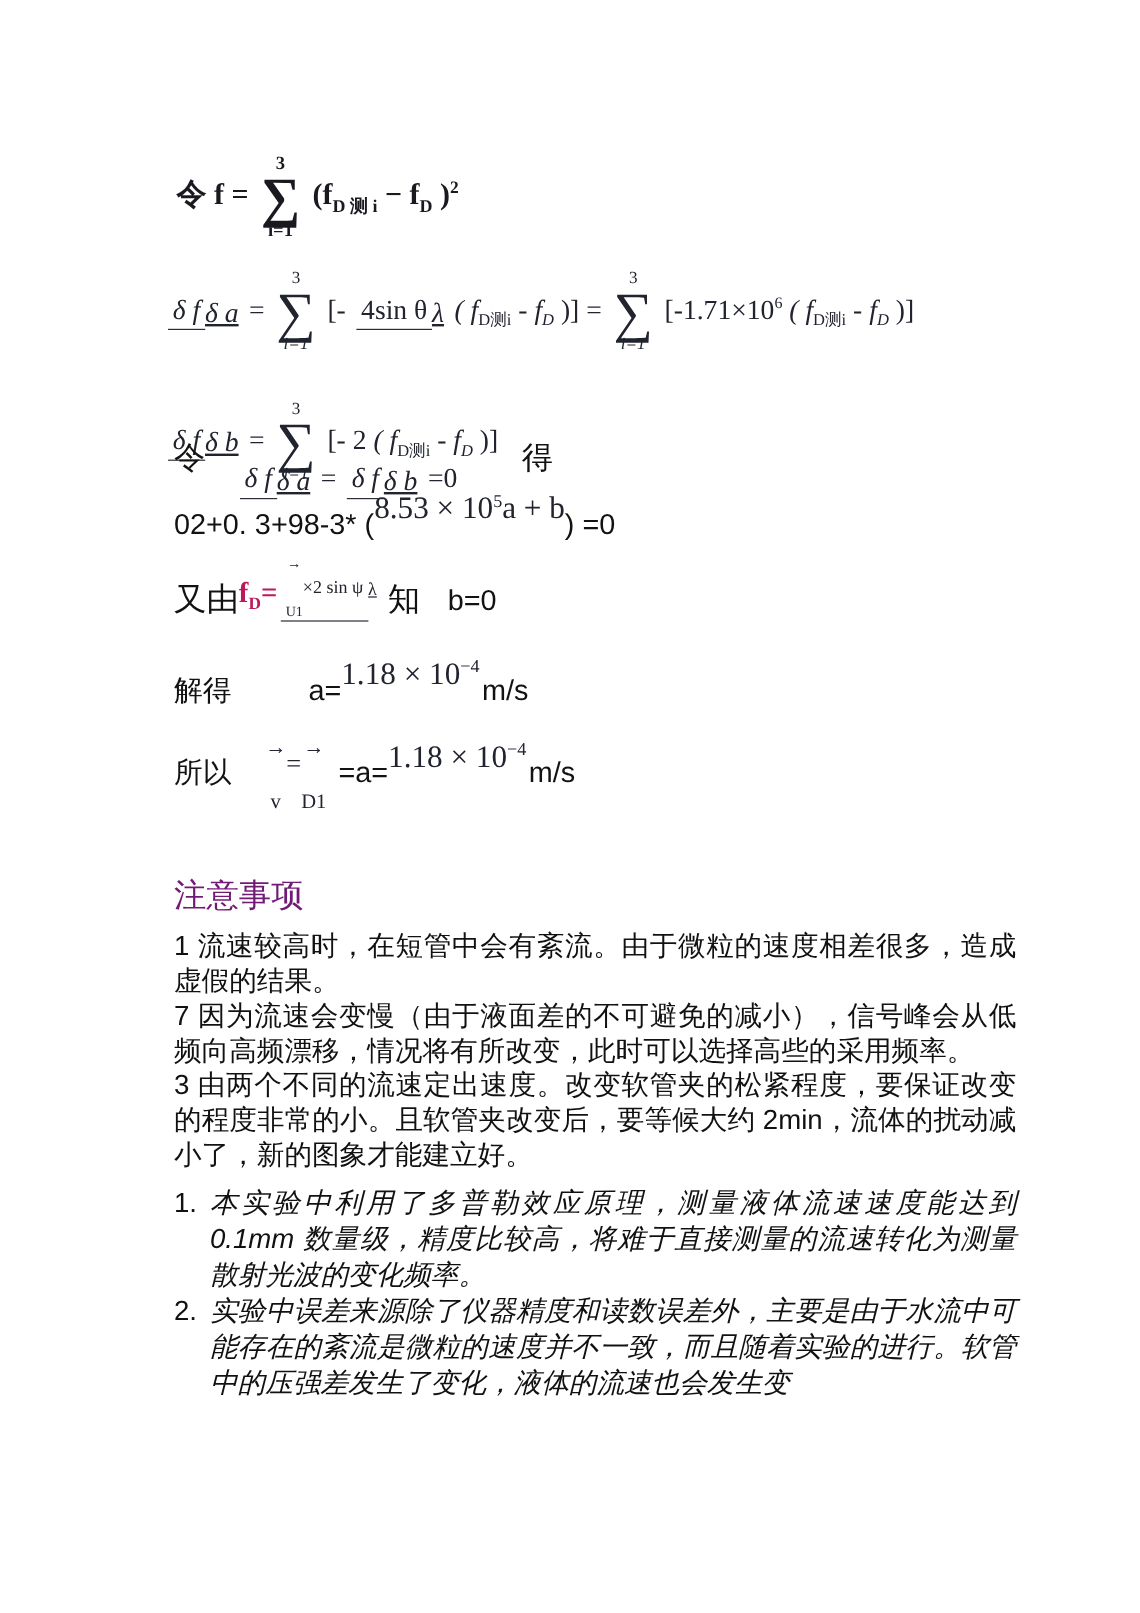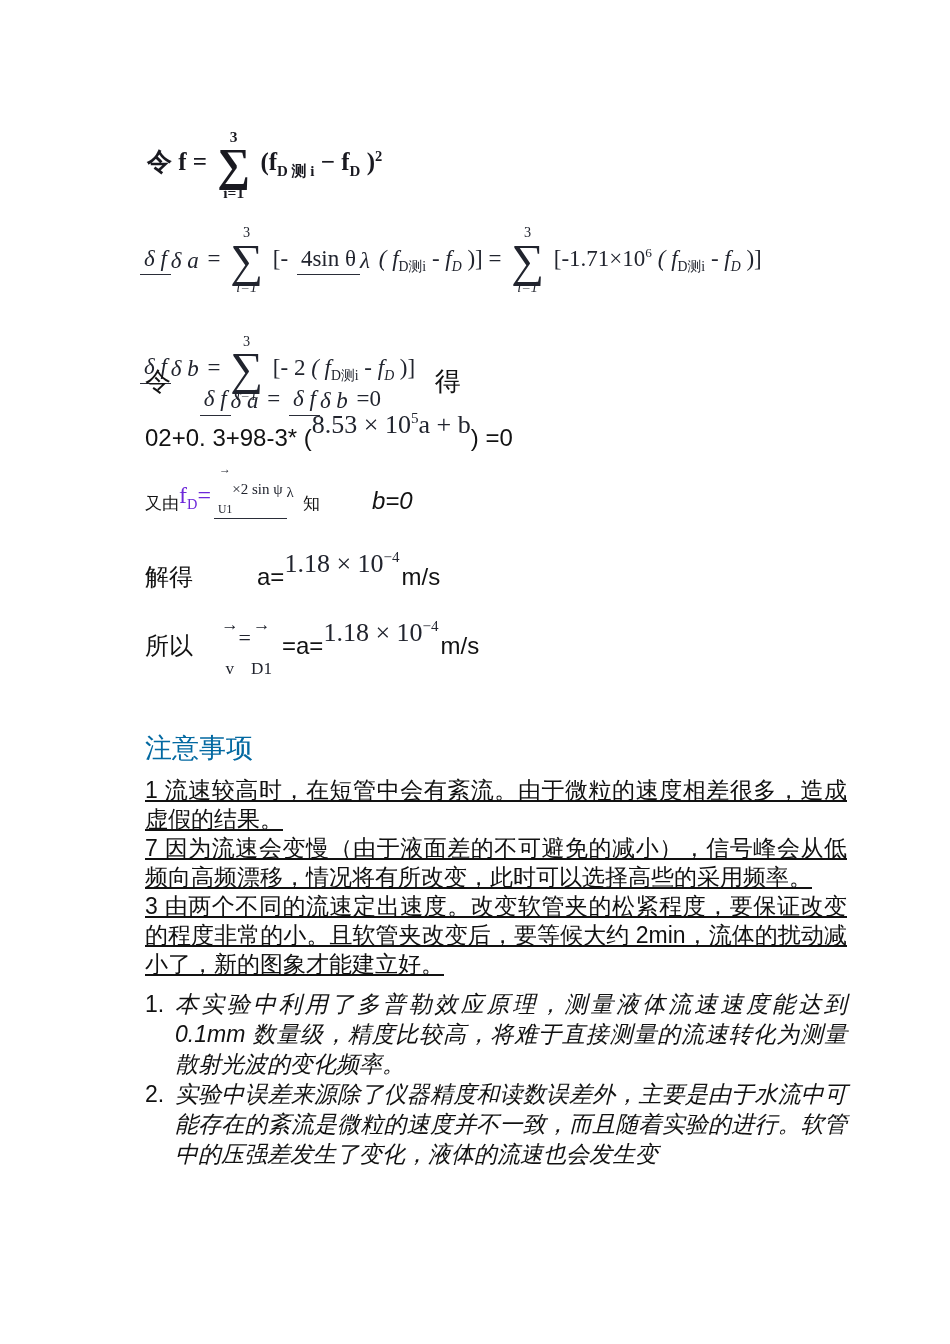--- a/index.html
+++ b/index.html
@@ -23,21 +23,21 @@
 
   .sum { display: inline-flex; flex-direction: column; align-items: center;
          vertical-align: middle; line-height: 1; margin: 0 4px; }
   .sum .sigma { font-size: 2.0em; line-height: 0.85; }
   .sum .top, .sum .bot { font-size: 0.62em; line-height: 1.1; }
   .sum .bot { font-style: italic; }
 
   .frac { display: inline-flex; flex-direction: row; align-items: center;
           vertical-align: middle; text-align: center; line-height: 1.15; margin: 0 3px; }
   .frac .num { border-bottom: 1.5px solid #2a2d38; padding: 0 4px 2px; }
-  .frac .den { padding-top: 1px; }
+  .frac .den { padding-top: 1px; text-decoration: underline; }
 
   .vec { display: inline-flex; flex-direction: column; align-items: center;
          vertical-align: middle; line-height: 1; }
   .vec .arrow { font-size: 0.8em; line-height: 0.5; }
   .vec .base  { font-size: 0.78em; font-weight: 400; margin-top: 32px; }
 
   .raised { display: inline-block; position: relative; top: -13px; font-size: 26px;
             font-family: "Liberation Serif", "DejaVu Serif", serif; color: #21242e; }
 
   
@@ -50,39 +50,39 @@
 
   .eq4 { font-size: 23px; margin-top: -20px; }
   .eq4 .cjk-lead { font-size: 26px; position: relative; top: -16px;
                    font-family: "Liberation Sans", sans-serif; color: #121212; }
   .eq4 .cjk-result { font-size: 26px; position: relative; top: -16px; margin-left: 48px;
                      font-family: "Liberation Sans", sans-serif; color: #121212; }
   .eq4 .fgroup { margin-left: 20px; }
 
   .eq5 { font-size: 24px; margin-top: 8px; }
   .eq6 { font-size: 24px; margin-top: 26px; }
-  .eq6 .cjk { font-size: 17px; }
-  .eq6 .fd { font-family: "Liberation Serif", serif; color: #6d28d9; position: relative; top: -6px; }
+  .eq6 .cjk { font-size: 27px; }
+  .eq6 .fd { font-family: "Liberation Serif", serif; color: #be185d; position: relative; top: -6px; font-weight: bold; }
   .eq6 .smallfrac { font-size: 15px; position: relative; top: -10px; }
   .eq6 .know { margin-left: 6px; }
-  .eq6 .tail { margin-left: 52px; font-style: italic; }
+  .eq6 .tail { margin-left: 23px; }
 
   .eq7 { font-size: 24px; margin-top: 34px; }
   .eq7 .var { margin-left: 64px; }
   .eq8 { font-size: 24px; margin-top: 30px; }
   .eq8 .vgroup { margin-left: 28px; font-size: 22px; }
   .eq8 .veq { position: relative; top: -9px; }
   .eq8 .mid { margin-left: 10px; }
   .unit { margin-left: 2px; }
 
   
-  .notes-title { font-size: 27px; margin-top: 52px; color: #0369a1; }
+  .notes-title { font-size: 27px; margin-top: 52px; color: #701a75; }
   .note-para { font-size: 23px; line-height: 29px; margin: 0; color: #111;
                text-align: justify; }
-  .notes-body { margin-top: 10px; text-decoration: underline; }
+  .notes-body { margin-top: 10px; }
 
   .summary-title { font-size: 27px; margin-top: 28px; color: #111; }
   .summary-list { margin-top: 10px; }
   .summary-item { display: flex; font-size: 23px; line-height: 30px; color: #111; }
   .summary-item .num { width: 30px; flex: none; }
   .summary-item .txt { flex: 1; text-align: justify; font-style: italic; }
 </style>
 </head>
 <body>
 

